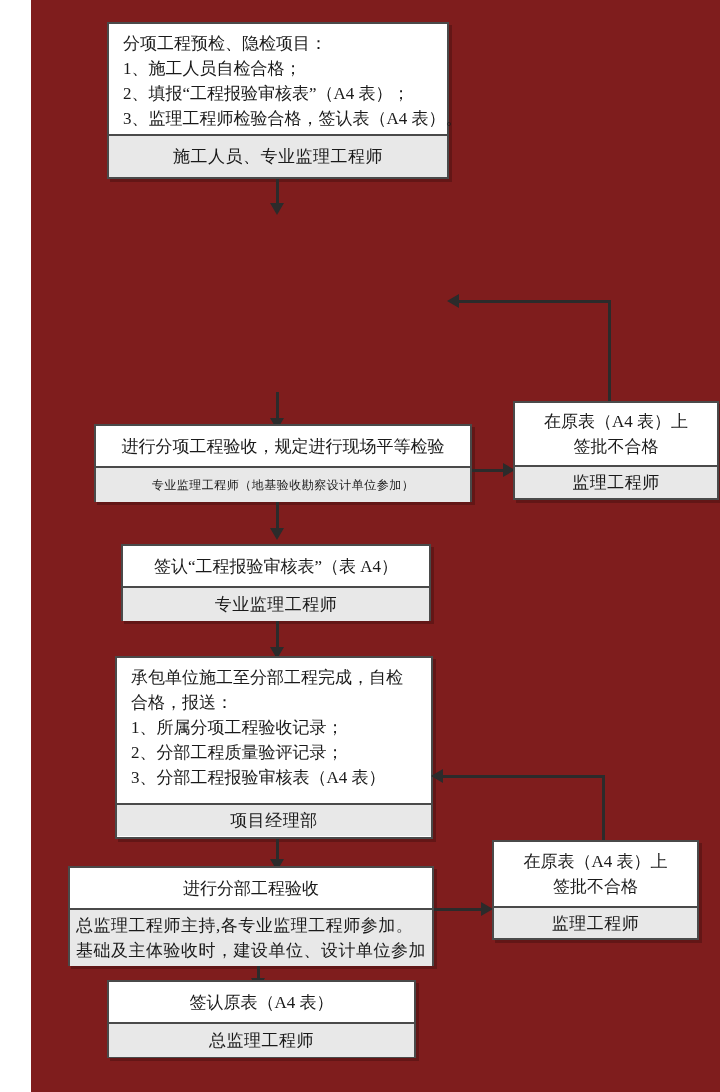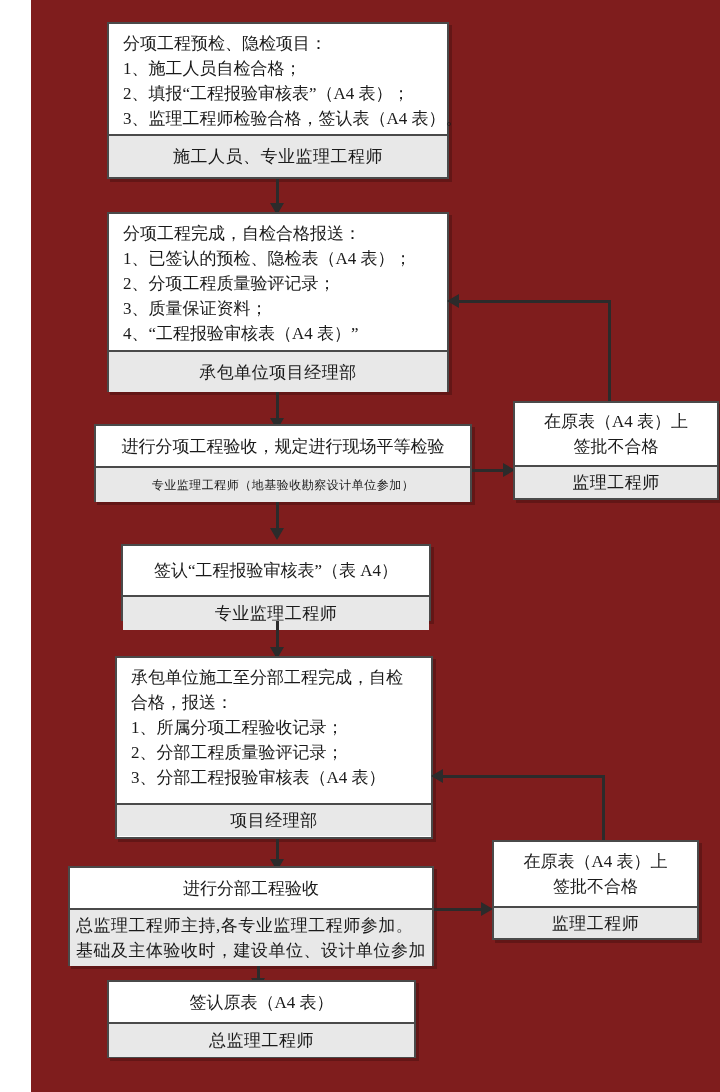--- a/index.html
+++ b/index.html
@@ -103,32 +103,20 @@
       <div>3、监理工程师检验合格，签认表（A4 表）。</div>
     </div>
     <div class="node-actor" style="height:43px;">
       <span class="actor-text">施工人员、专业监理工程师</span>
     </div>
   </div>
 
   <div class="vline" style="left:245px; top:179px; height:30px;"></div>
   <div class="arrow-down" style="left:239px; top:203px;"></div>
 
-  <div class="node" style="left:76px; top:212px; width:342px; height:180px;">
-    <div class="node-body lines" style="height:136px;">
-      <div>分项工程完成，自检合格报送：</div>
-      <div>1、已签认的预检、隐检表（A4 表）；</div>
-      <div>2、分项工程质量验评记录；</div>
-      <div>3、质量保证资料；</div>
-      <div>4、“工程报验审核表（A4 表）”</div>
-    </div>
-    <div class="node-actor" style="height:42px;">
-      <span class="actor-text">承包单位项目经理部</span>
-    </div>
-  </div>
 
   <div class="vline" style="left:245px; top:392px; height:32px;"></div>
   <div class="arrow-down" style="left:239px; top:418px;"></div>
 
   <div class="vline" style="left:577px; top:300px; height:101px;"></div>
   <div class="hline" style="left:424px; top:300px; width:155px;"></div>
   <div class="arrow-left" style="left:416px; top:294px;"></div>
 
   <div class="node" style="left:63px; top:424px; width:378px; height:78px;">
     <div class="node-body center-body lines" style="height:38px;justify-content:center;">
@@ -149,21 +137,21 @@
     </div>
     <div class="node-actor" style="height:33px;">
       <span class="actor-text">监理工程师</span>
     </div>
   </div>
 
   <div class="vline" style="left:245px; top:502px; height:32px;"></div>
   <div class="arrow-down" style="left:239px; top:528px;"></div>
 
   <div class="node" style="left:90px; top:544px; width:310px; height:77px;">
-    <div class="node-body center-body lines" style="height:49px;">
+    <div class="node-body center-body lines" style="height:40px;">
       <div>签认“工程报验审核表”（表 A4）</div>
     </div>
     <div class="node-actor" style="height:35px;">
       <span class="actor-text">专业监理工程师</span>
     </div>
   </div>
 
   <div class="vline" style="left:245px; top:621px; height:34px;"></div>
   <div class="arrow-down" style="left:239px; top:647px;"></div>
 

